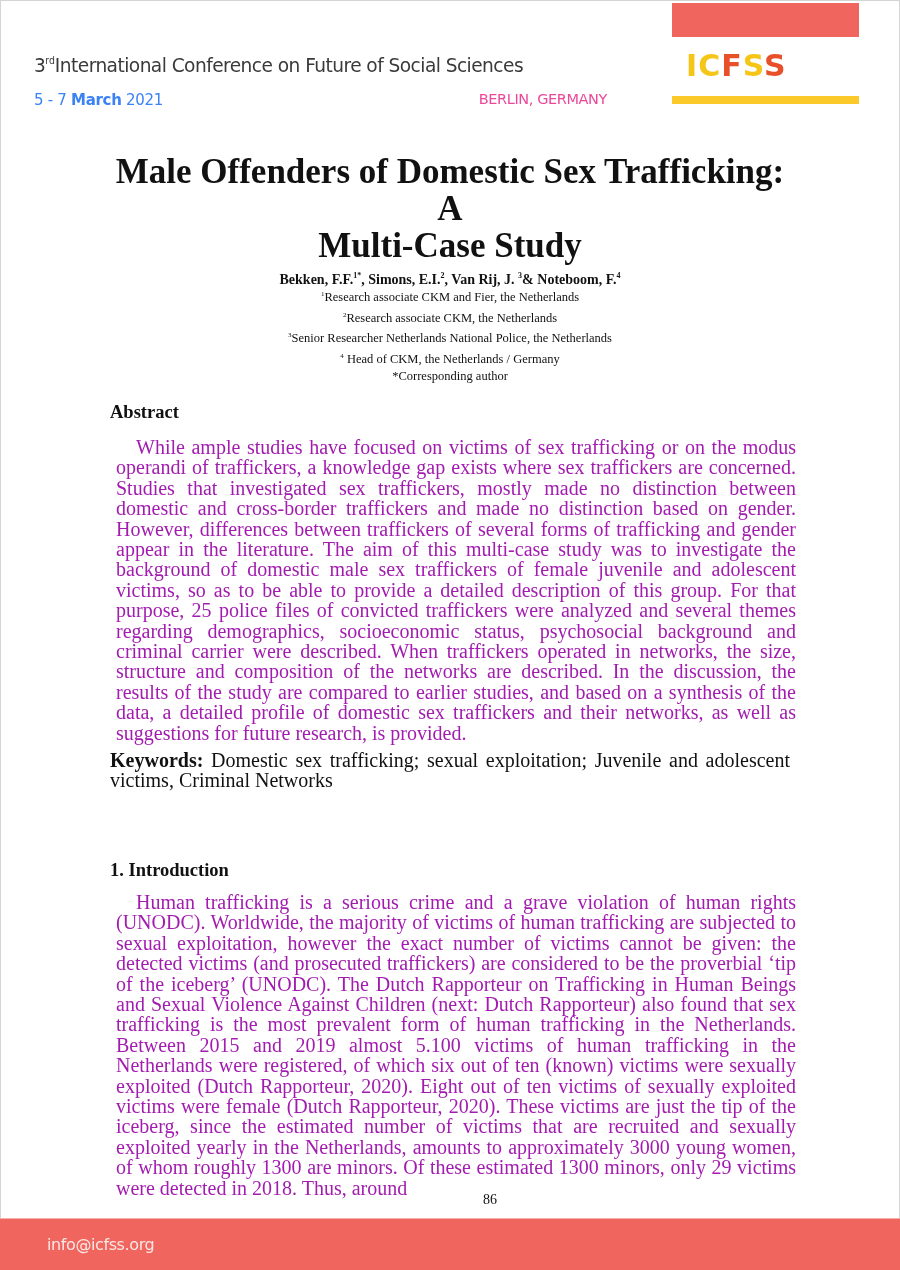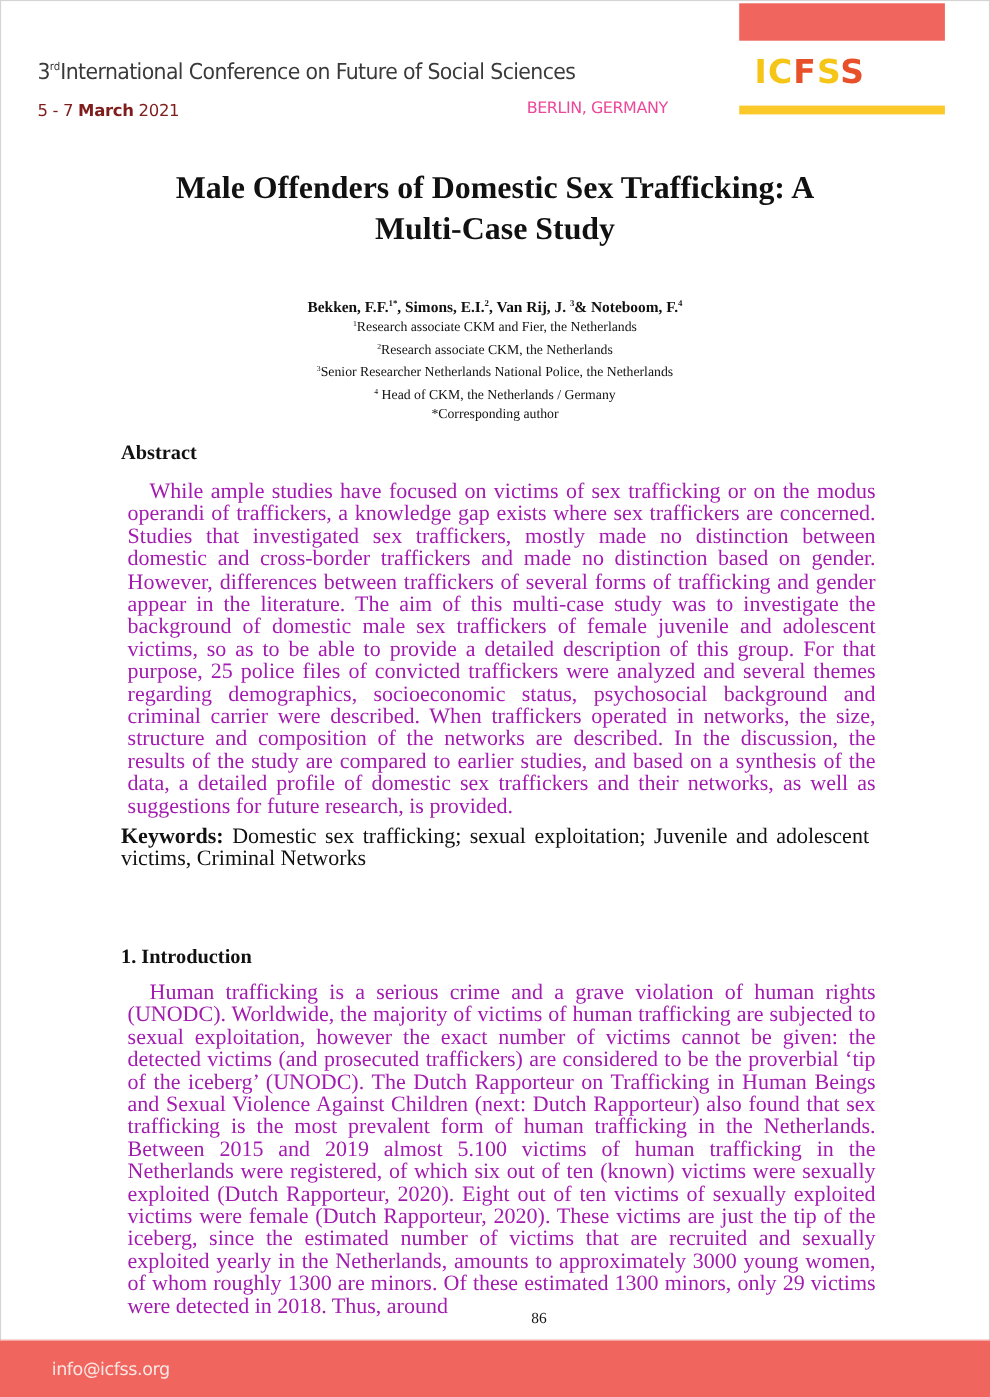--- a/index.html
+++ b/index.html
@@ -16,21 +16,21 @@
   
   .conf-title {
     position: absolute; left: 34px; top: 53px;
     font-family: "DejaVu Sans", sans-serif; font-size: 20px; color: #3a3a3a;
     letter-spacing: -0.6px; white-space: nowrap;
     transform: scaleX(0.93); transform-origin: left top;
   }
   .conf-title sup { font-size: 10px; vertical-align: 8px; letter-spacing: 0; }
   .conf-date {
     position: absolute; left: 34px; top: 91px;
-    font-family: "DejaVu Sans", sans-serif; font-size: 15px; color: #7f1d1d;
+    font-family: "DejaVu Sans", sans-serif; font-size: 15px; color: #3b82f6;
     letter-spacing: -0.3px; white-space: nowrap;
   }
   .conf-date b { font-weight: bold; }
   .conf-loc {
     position: absolute; right: 293px; top: 91px;
     font-family: "DejaVu Sans", sans-serif; font-size: 14.5px; color: #ec4899;
     letter-spacing: -0.4px; white-space: nowrap;
   }
   .logo-top { position: absolute; left: 672px; top: 3px; width: 187px; height: 34px; background: #f0665e; }
   .logo-text {
@@ -41,21 +41,21 @@
   .logo-text span:nth-child(1){ color:#f5c518; }
   .logo-text span:nth-child(2){ color:#f5c518; }
   .logo-text span:nth-child(3){ color:#e8502a; }
   .logo-text span:nth-child(4){ color:#f5c518; }
   .logo-text span:nth-child(5){ color:#e8502a; }
   .logo-bottom { position: absolute; left: 672px; top: 96px; width: 187px; height: 8px; background: #fcc92a; }
 
   
   .paper-title {
     position: absolute; left: 100px; top: 153px; width: 700px; text-align: center;
-    font-weight: bold; font-size: 29px; line-height: 37px; color: #111;
+    font-weight: bold; font-size: 35px; line-height: 37px; color: #111;
   }
   .authors {
     position: absolute; left: 100px; top: 267px; width: 700px; text-align: center;
     font-weight: bold; font-size: 14px; line-height: 17px;
   }
   .authors sup { font-size: 8px; vertical-align: 6px; }
   .affils {
     position: absolute; left: 100px; top: 286px; width: 700px; text-align: center;
     font-size: 12.5px; line-height: 17.5px;
   }

